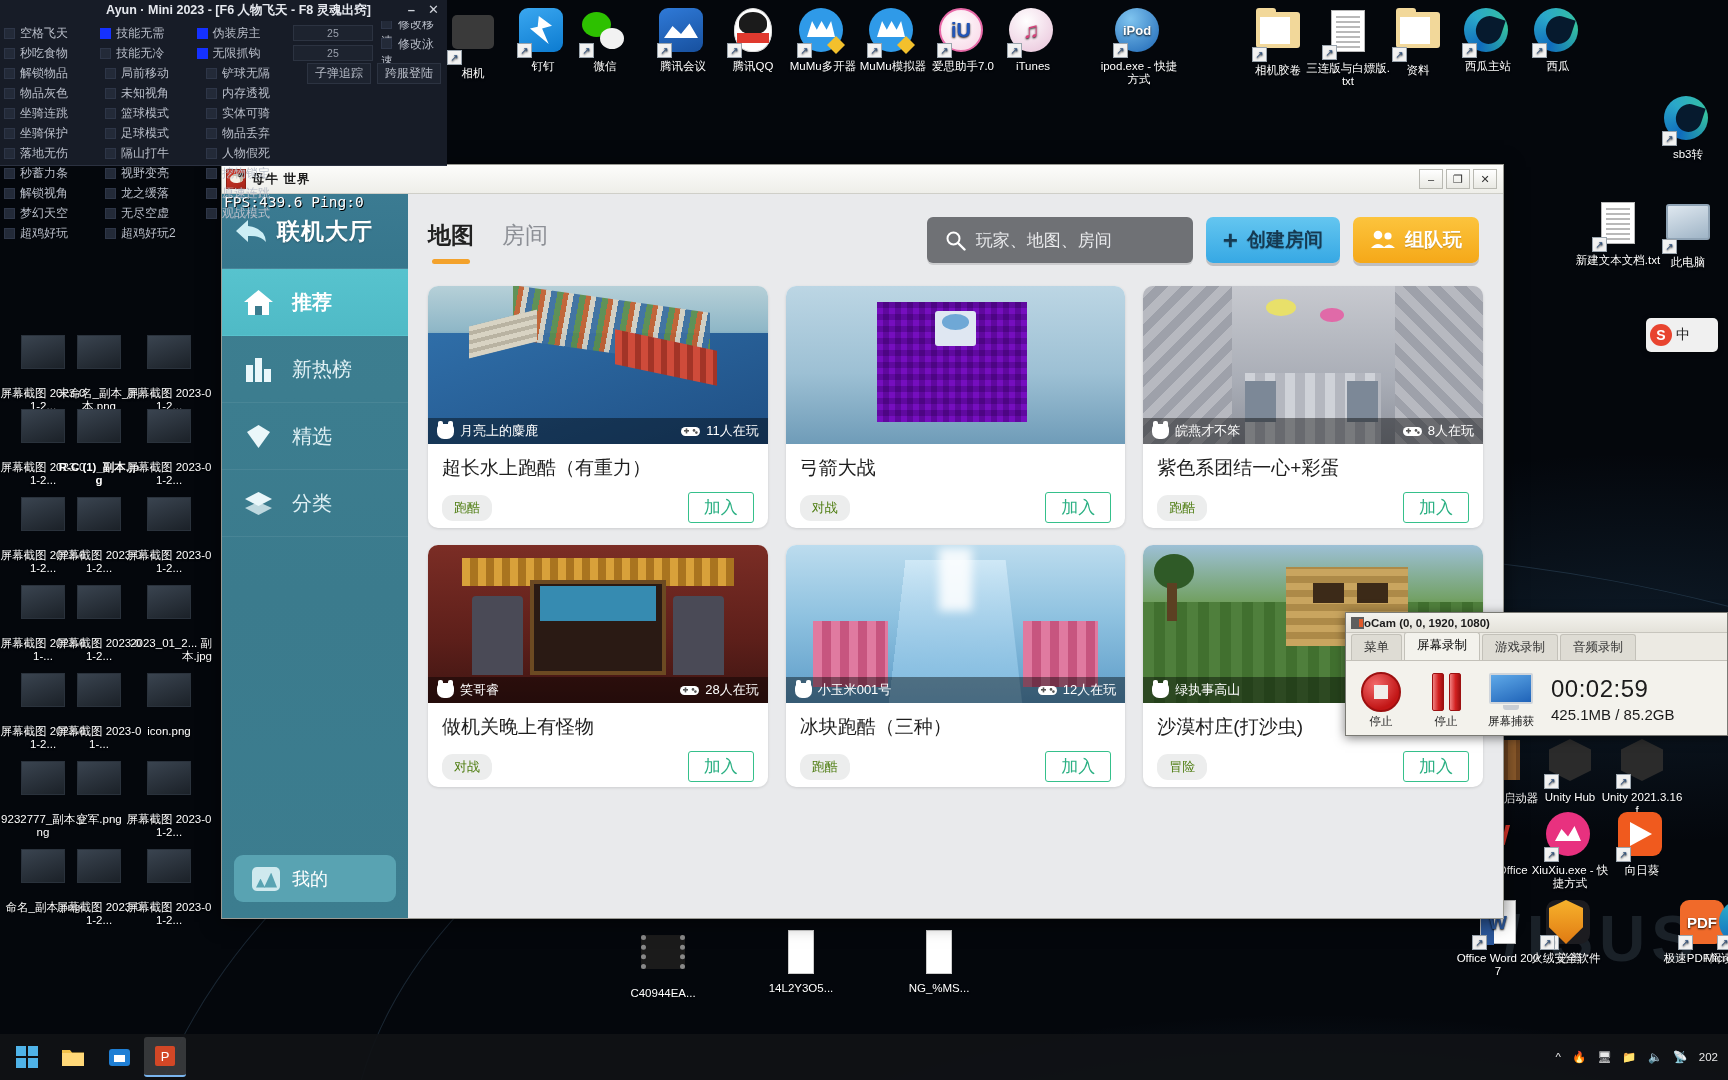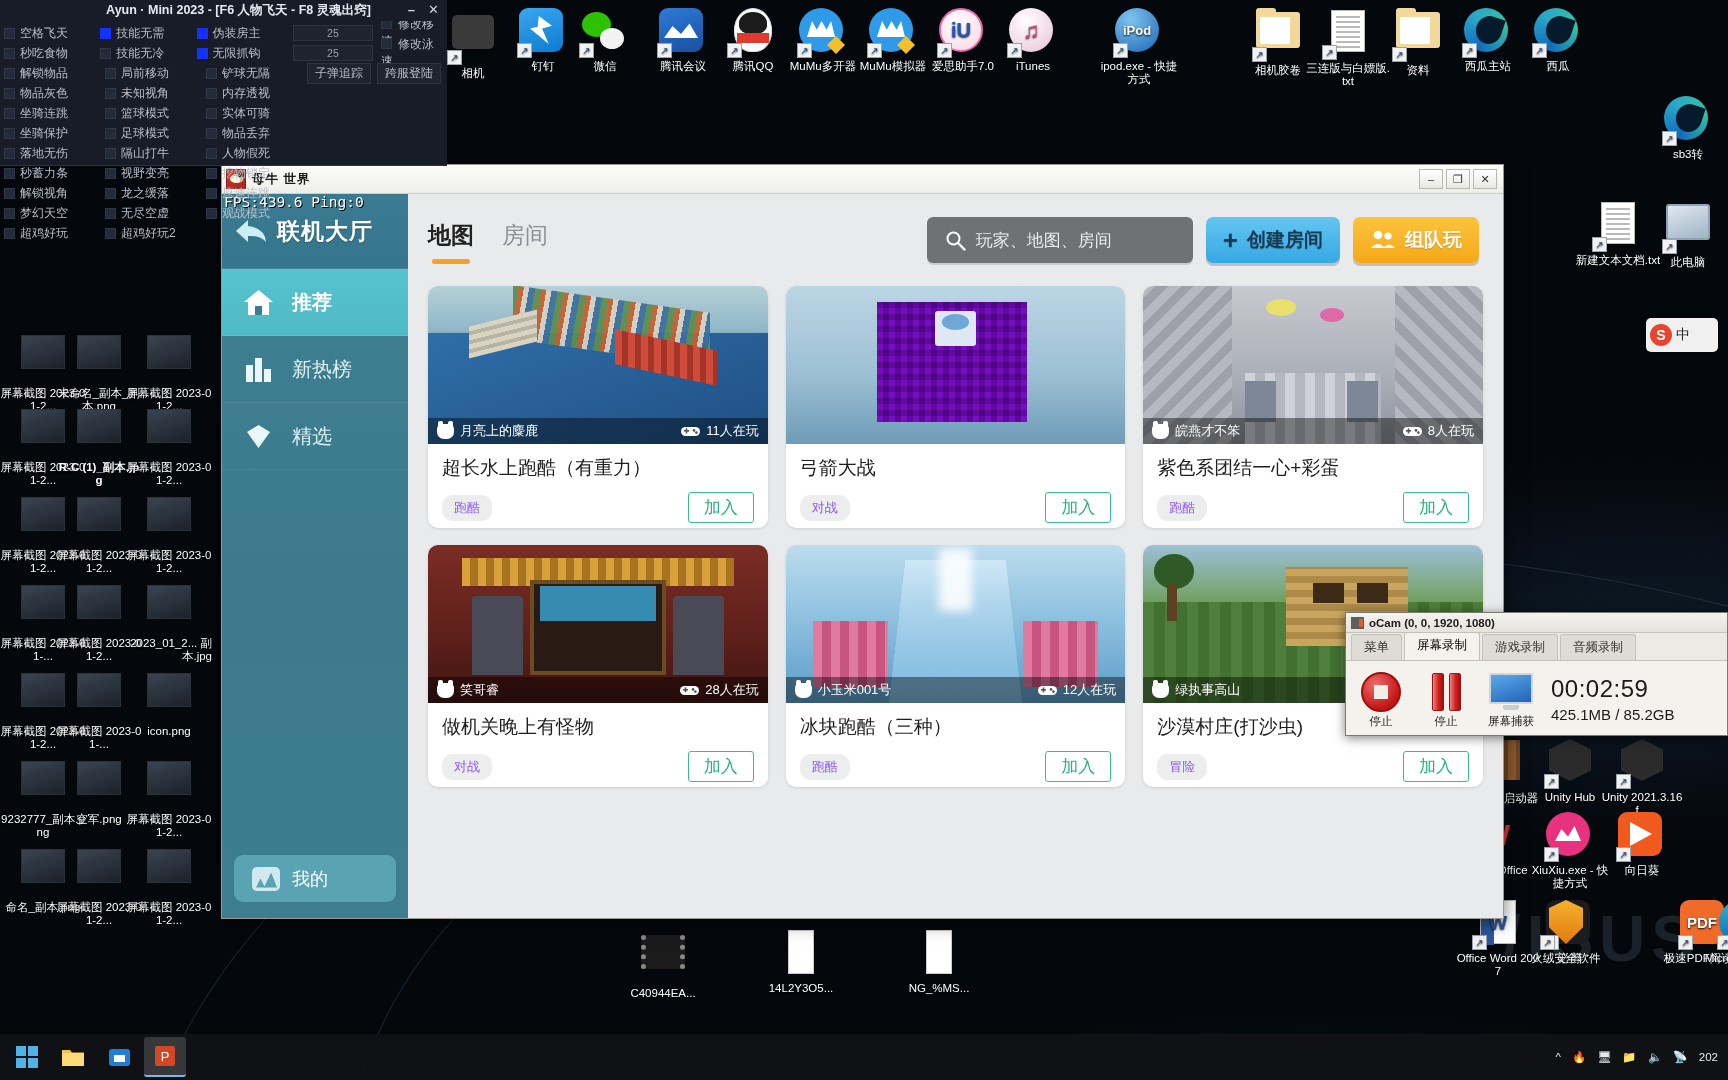--- a/index.html
+++ b/index.html
@@ -214,37 +214,37 @@
     content:""; position:absolute; top:-3px; width:5px;height:6px;background:#fff;
     border-radius:2px 2px 0 0;
   }
   .thumb .ov .av::before{ left:1px; } .thumb .ov .av::after{ right:1px; }
   .thumb .ov .cnt{ margin-left:auto; display:flex; align-items:center; gap:6px;}
   .thumb .ov .pad{ width:19px;height:12px; flex:0 0 auto;}
   .cbody{ height:84px; padding:11px 14px 0 14px; }
   .cname{ font-size:19px; color:#1e1e1e; white-space:nowrap; overflow:hidden;}
   .crow2{ display:flex; align-items:center; margin-top:11px; }
   .ctag{
-    background:#eceded; color:#8b5cf6; font-size:13px; border-radius:11px;
+    background:#eceded; color:#4d7c0f; font-size:13px; border-radius:11px;
     padding:4px 12px;
   }
   .join{
     margin-left:auto; border:1.5px solid #35c08b; color:#2bb083; background:#fff;
     font-size:17px; padding:3px 15px; border-radius:3px; cursor:pointer;
   }
 
   
   #ocam{
     position:absolute; left:1345px; top:612px; width:383px; height:124px;
     background:#eceae3; border:1px solid #7a7a74; z-index:40;
     box-shadow:0 2px 10px rgba(0,0,0,.5);
   }
   #ocam .ot{
     height:20px; background:linear-gradient(#f4f3ee,#e4e2da);
-    display:flex; align-items:center; gap:5px; padding:0 5px;
+    display:flex; align-items:center; padding:0 5px;
     font-size:11.5px; font-weight:bold; color:#1b1b1b;
     border-bottom:1px solid #c7c5bd;
   }
   #ocam .ot .oi{ width:13px;height:12px; background:#5e5e5e; position:relative; flex:0 0 auto;}
   #ocam .ot .oi::after{ content:""; position:absolute; right:1px; top:2px; width:4px;height:8px; background:#e05a2b;}
   #ocam .otabs{ display:flex; height:27px; padding-left:5px; gap:2px; align-items:flex-end;}
   #ocam .otab{
     font-size:12.5px; padding:4px 12px 4px; cursor:pointer; color:#333;
     border:1px solid #c3c1b9; border-bottom:none; background:#dedcd4;
     border-radius:3px 3px 0 0;
@@ -914,20 +914,29 @@
             </span>
             <span>新热榜</span>
           </div>
           <div class="navi">
             <span class="ni">
               <svg viewBox="0 0 31 29">
                 <path d="M4 10 L15.5 3 L27 10 L15.5 26 Z"></path>
               </svg>
             </span>
             <span>精选</span>
+          </div>
+          <div class="navi">
+            <span class="ni">
+              <svg viewBox="0 0 31 29">
+                <path d="M15.5 3 L29 10 L15.5 17 L2 10 Z"></path>
+                <path d="M15.5 13 L29 19 L15.5 26 L2 19 Z" opacity=".75"></path>
+              </svg>
+            </span>
+            <span>分类</span>
           </div>
         </div>
       <div class="mine">
         <span class="mi"></span>
         <span>我的</span>
       </div>
     </div>
 
     <div id="gmain">
       <div id="gtop">

